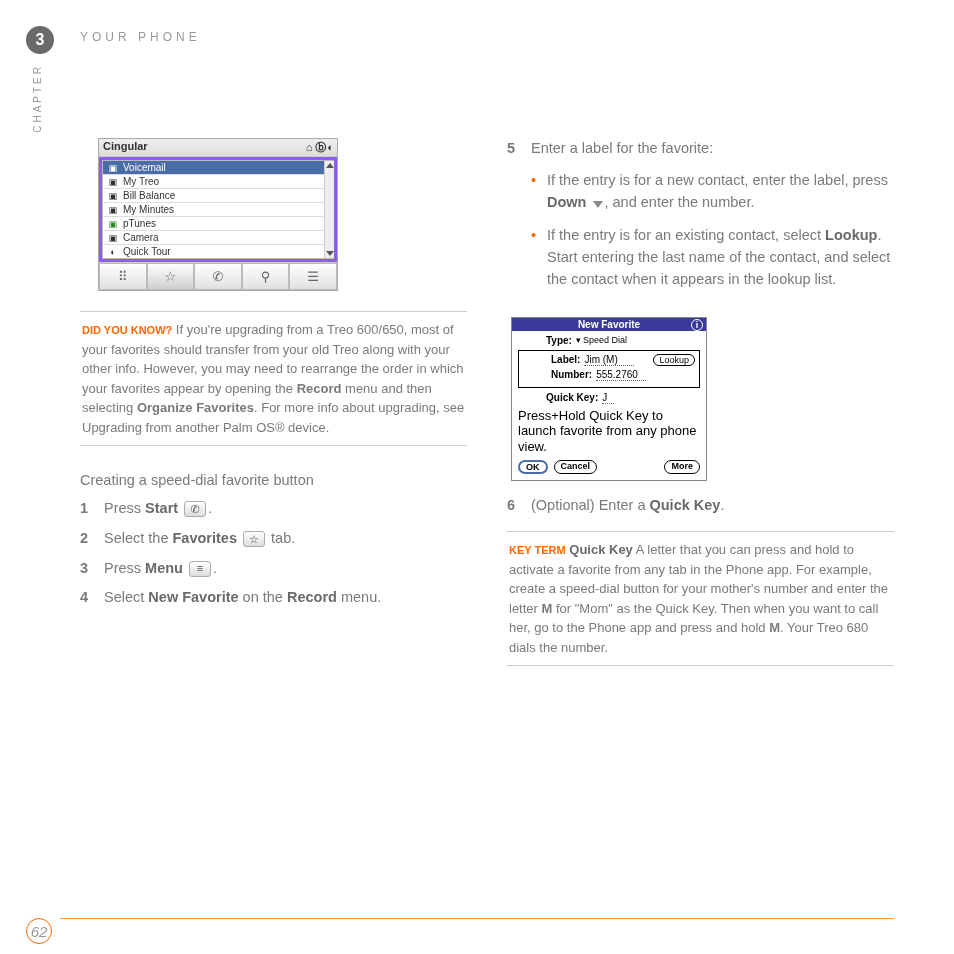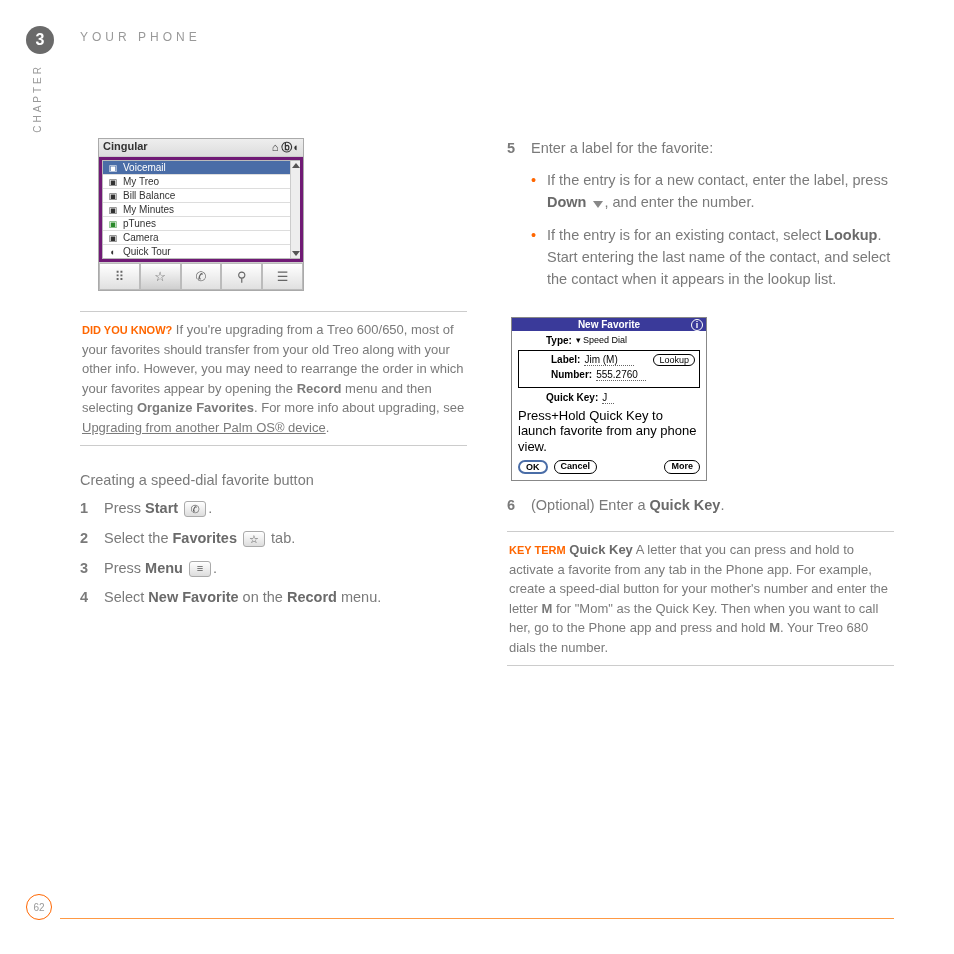--- a/index.html
+++ b/index.html
@@ -51,23 +51,23 @@
   .columns {
     margin-top: 110px;
     display: flex;
     gap: 40px;
   }
   .col {
     flex: 1;
   }
   
   .treo-screen {
-    width: 206px;
+    width: 240px;
     border: 1px solid #aaa;
-    background: #701a75;
+    background: #8b5cf6;
     margin: 0 auto 20px 18px;
     font-size: 11px;
     color: #333;
   }
   .treo-titlebar {
     background: linear-gradient(#eee,#ddd);
     padding: 1px 4px;
     font-weight: bold;
     display: flex;
     justify-content: space-between;
@@ -258,40 +258,41 @@
   .nf-btn {
     border:1px solid #000;
     border-radius:8px;
     padding:0 6px;
     font-size:9px;
   }
   .nf-btn.ok { border:2px solid #4a6da7; }
   .nf-btns .sp { flex:1; }
   .page-number {
     position:absolute;
-    bottom:34px;
+    bottom:10px;
     left:26px;
     width:26px; height:26px;
     border:1.5px solid #ff6600;
     border-radius:50%;
     display:flex;
     align-items:center;
     justify-content:center;
-    font-size:10px;
+    font-size:15px;
     color:#999;
+    font-style:italic;
   }
   .footer-rule {
     position:absolute;
     bottom:35px;
     left:60px;
     right:60px;
     height:1px;
     background:#ff9944;
   }
-  .under { text-decoration: underline; }
+  .under { }
 </style>
 </head>
 <body>
 
 <div class="chapter-circle">3</div>
 <div class="header-title">YOUR PHONE</div>
 <div class="chapter-label">CHAPTER</div>
 
 <div class="page">
 <div class="columns">

